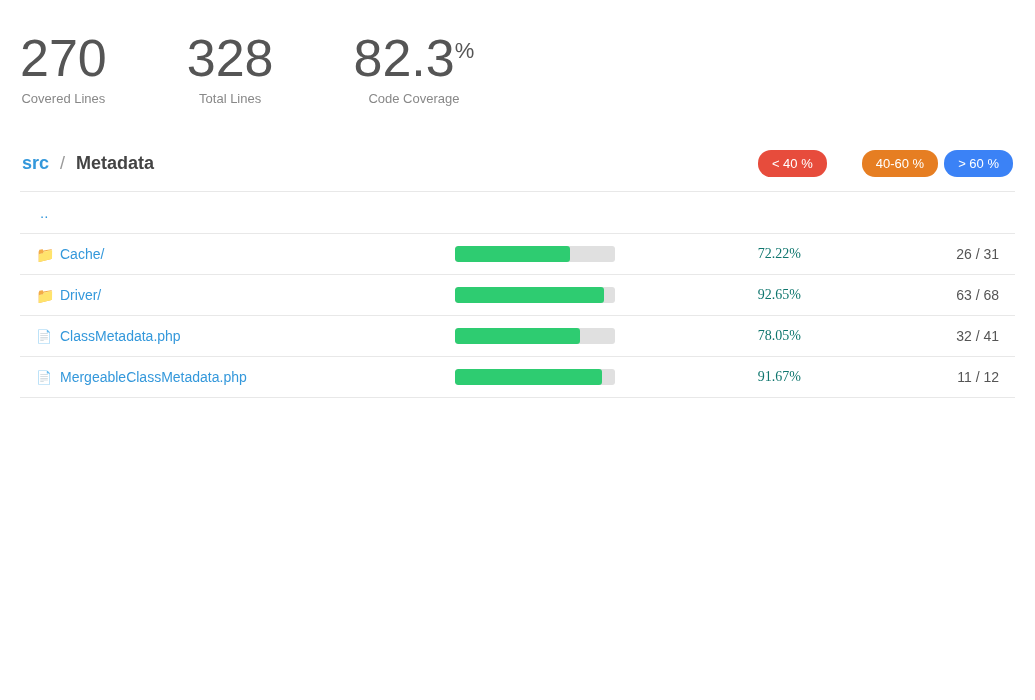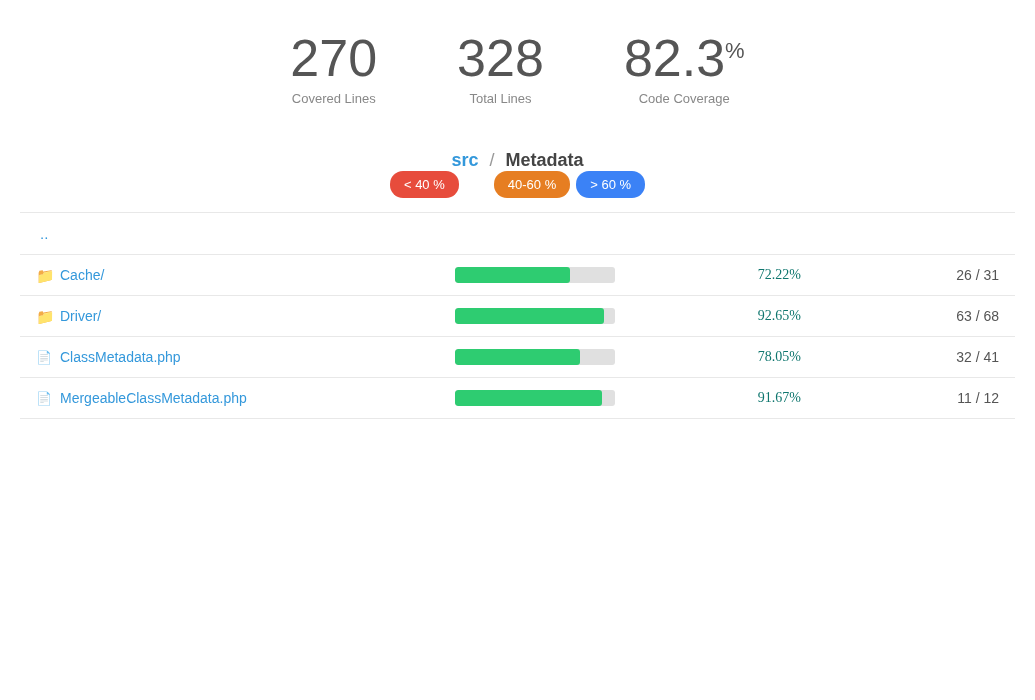--- a/index.html
+++ b/index.html
@@ -5,21 +5,20 @@
     * { box-sizing: border-box; margin: 0; padding: 0; }
     body {
       font-family: -apple-system, BlinkMacSystemFont, "Segoe UI", Helvetica, Arial, sans-serif;
       background: #fff;
       color: #333;
       font-size: 14px;
     }
 
     .stats-row {
       display: flex;
-      justify-content: center;
       gap: 80px;
       padding: 30px 20px 20px;
       text-align: center;
     }
 
     .stat-item .stat-value {
       font-size: 52px;
       font-weight: 300;
       color: #555;
       line-height: 1.1;
@@ -31,25 +30,24 @@
     }
 
     .stat-item .stat-label {
       font-size: 13px;
       color: #888;
       margin-top: 4px;
     }
 
     .breadcrumb-bar {
       display: flex;
-      justify-content: center;
+      justify-content: space-between;
       align-items: center;
       padding: 14px 22px;
       margin-top: 10px;
-      flex-direction: column;
     }
 
     .breadcrumb {
       font-size: 18px;
       color: #555;
     }
 
     .breadcrumb a {
       color: #3498db;
       text-decoration: none;

